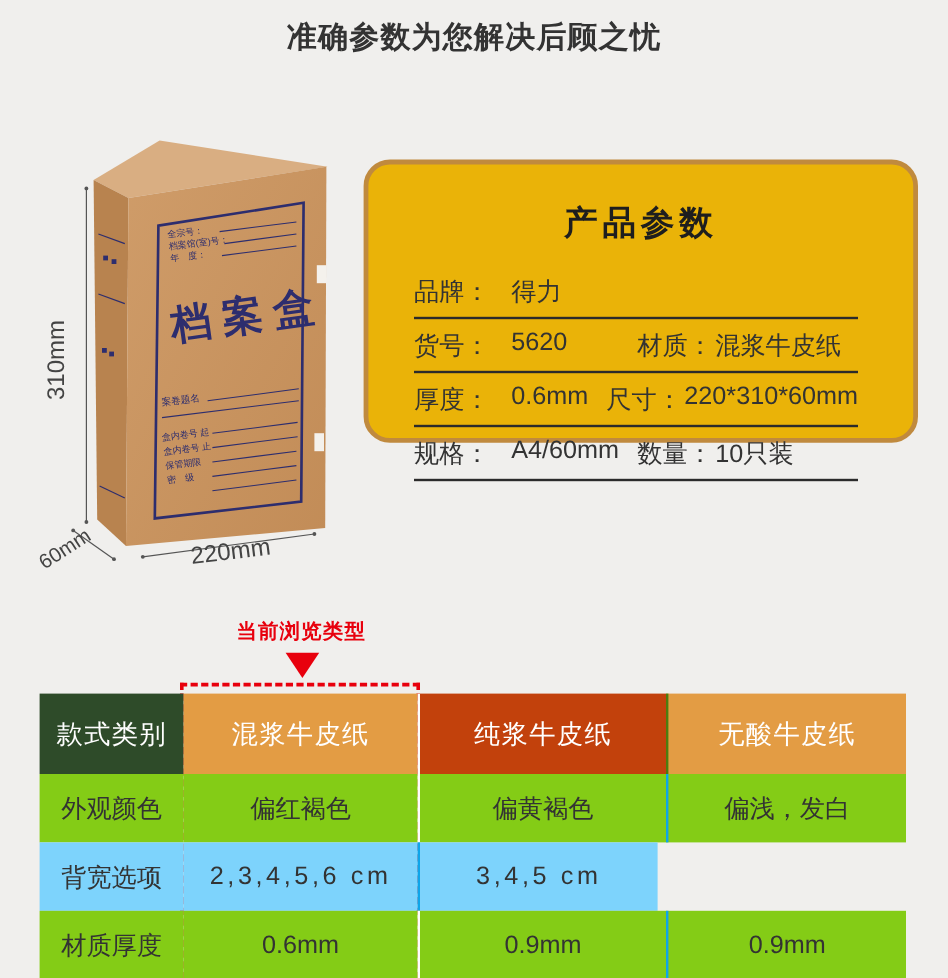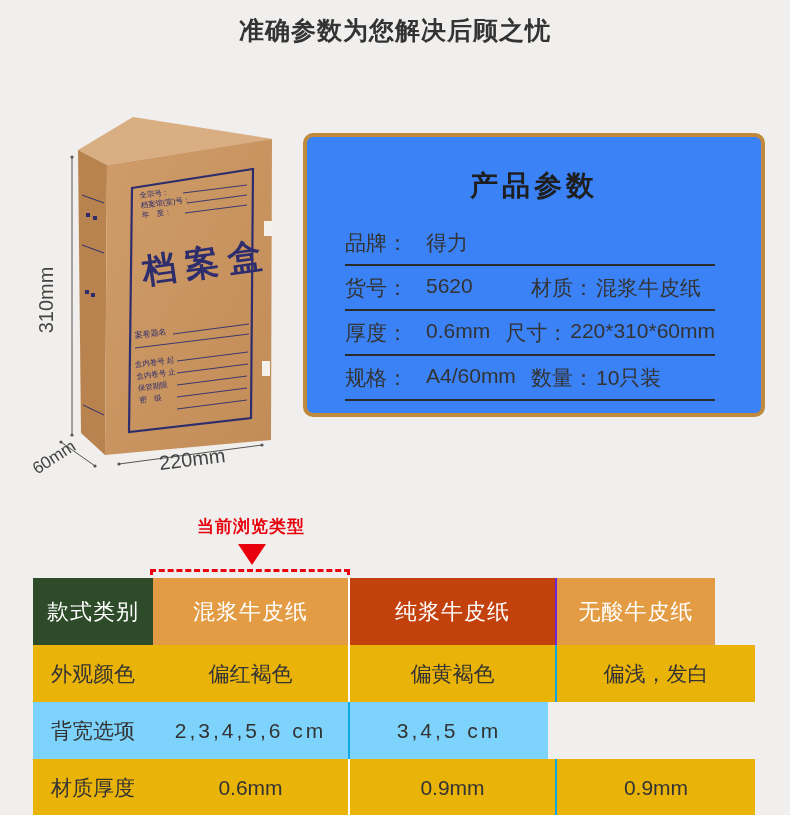--- a/index.html
+++ b/index.html
@@ -14,22 +14,22 @@
   
   .page-title {
     position:absolute; top:14px; left:0; width:100%;
     text-align:center; font-size:25px; font-weight:600; color:#333;
     letter-spacing:1px;
   }
   
   .box-illustration { position:absolute; left:15px; top:95px; width:280px; height:380px; }
   
   .param-panel {
-    position:absolute; left:303px; top:133px; width:462px; height:284px;
-    background:#3b82f6; border:4px solid #c08a3e; border-radius:10px;
+    position:absolute; left:303px; top:133px; width:462px; height:236px;
+    background:#eab308; border:4px solid #c08a3e; border-radius:22px;
     padding-top:30px;
   }
   .param-title {
     text-align:center; font-size:28px; font-weight:700; color:#1e1e1e;
     letter-spacing:4px;
   }
   .param-rows { margin-top:16px; }
   .p-row {
     display:flex; align-items:center; height:45px;
     margin-left:38px; margin-right:46px;
@@ -60,31 +60,31 @@
   
   .compare { position:absolute; left:33px; top:578px; width:722px; }
   .c-head { display:flex; height:67px; }
   .c-head > div {
     display:flex; align-items:center; justify-content:center;
     color:#fff; font-size:22px; font-weight:400; letter-spacing:1px;
   }
   .c-h0 { width:120px; background:#2e4b29; }
   .c-h1 { width:195px; background:#e39c44; }
   .c-h2 { width:207px; background:#c2410c; border-left:2px solid #fdfdfb; }
-  .c-h3 { width:160px; background:#e39c44; border-left:2px solid #6d28d9; }
+  .c-h3 { width:200px; background:#e39c44; border-left:2px solid #4d7c0f; }
   .c-row { display:flex; height:57px; }
   .c-row > div {
     display:flex; align-items:center; justify-content:center;
     font-size:21px; color:#333;
   }
   .c-row .c0 { width:120px; }
   .c-row .c1 { width:195px; }
   .c-row .c2 { width:207px; border-left:2px solid #fdfdfb; }
   .c-row .c3 { width:200px; border-left:2px solid #0ea5e9; }
-  .row-white > div { background:#eab308; }
+  .row-white > div { background:#84cc16; }
   .row-gray  > div { background:#7dd3fc; }
   .c-wide { letter-spacing:3px; font-size:22px; }
 </style>
 </head>
 <body>
 
 <div class="page-title">准确参数为您解决后顾之忧</div>
 
 <div class="box-illustration">
   <svg width="280" height="380" viewBox="0 0 280 380">

